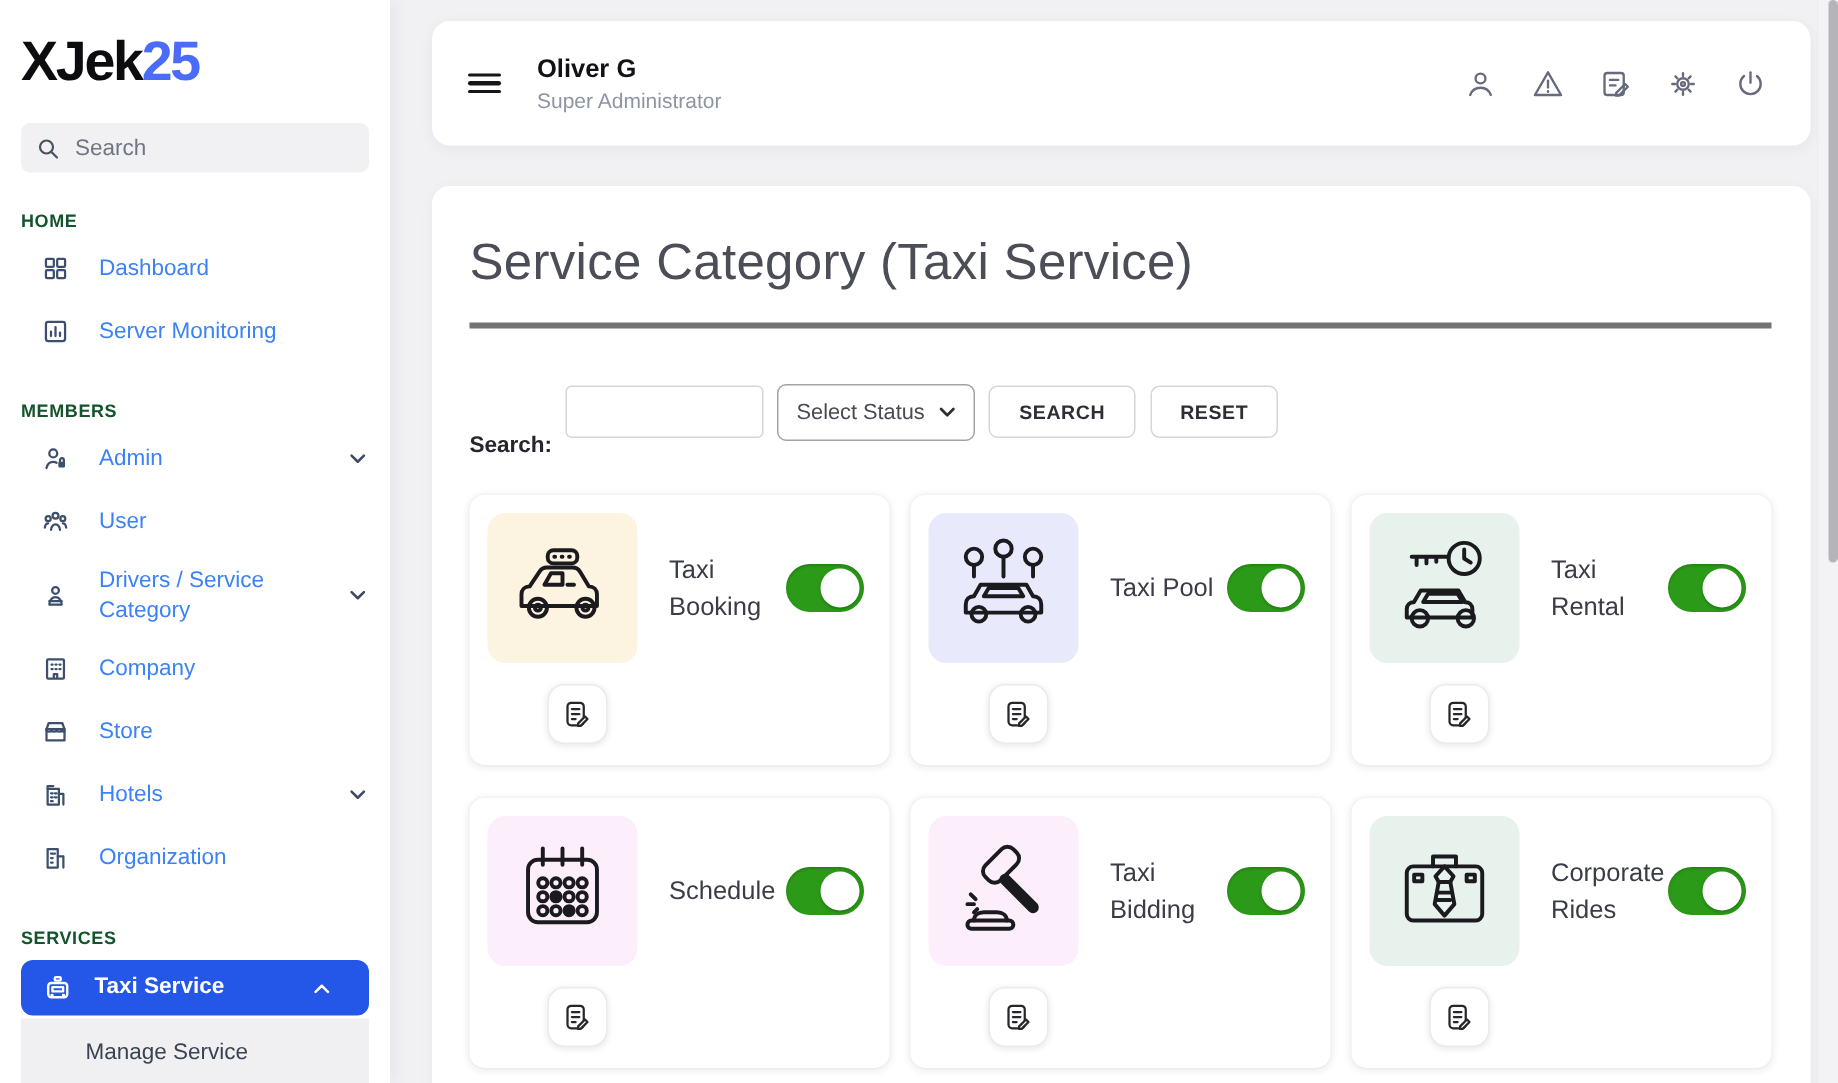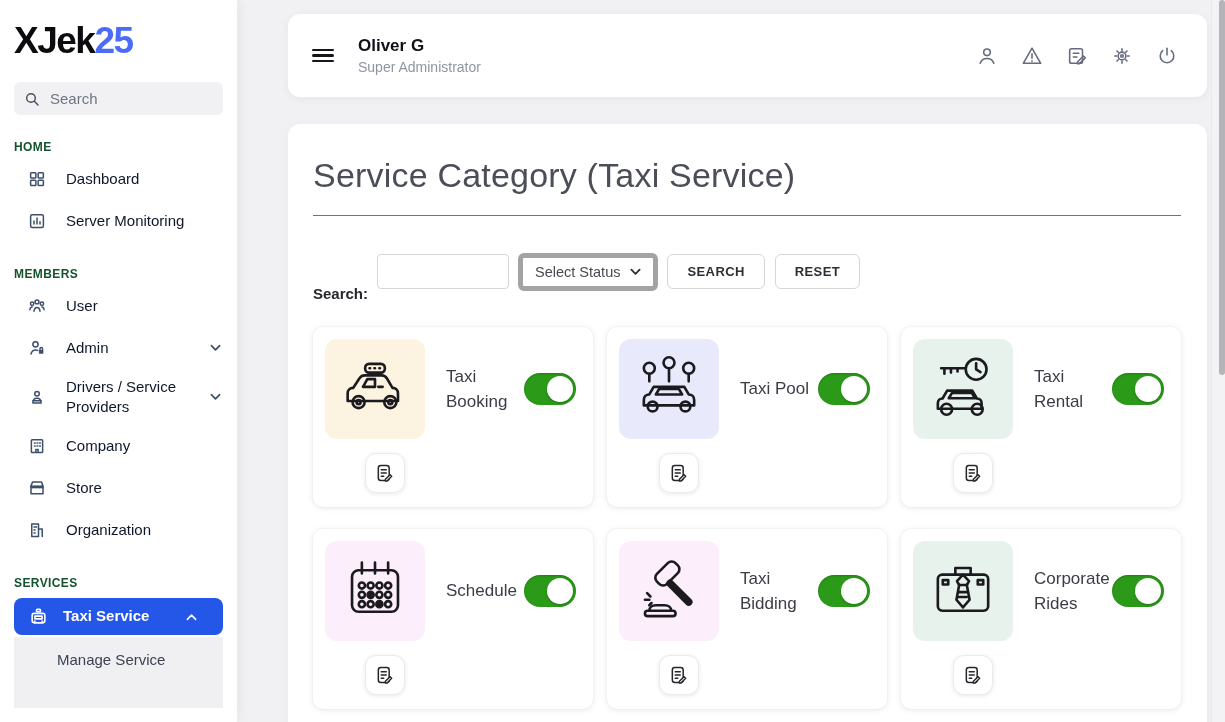--- a/index.html
+++ b/index.html
@@ -1,32 +1,32 @@
 <!DOCTYPE html>
 <html style="--accent: #2456e7; --logo-accent: #4a6cf8; --toggle-on: #2b9a18;"><head>
 <meta charset="utf-8">
 <style>
   * { box-sizing: border-box; }
   html,body { margin:0; padding:0; width:1225px; height:722px; overflow:hidden;
               font-family:"Liberation Sans", sans-serif; background:#f1f1f4; }
 
   
-  .sidebar { position:fixed; left:0; top:0; bottom:0; width:237px; background:#fff;
+  .sidebar { position:fixed; left:0; top:0; bottom:0; width:260px; background:#fff;
              box-shadow:2px 0 12px rgba(30,30,60,.06); z-index:5; }
   .logo { padding:20px 14px 0 14px; font-size:37px; font-weight:800; letter-spacing:-1.5px; color:#0c0c10; }
   .logo .accent { color:var(--logo-accent); }
   .search-box { margin:20px 14px 0; height:33px; background:#f1f1f4; border-radius:6px;
                 display:flex; align-items:center; padding:0 10px; gap:8px; }
   .search-box svg { flex:0 0 auto; }
   .search-box input { border:none; outline:none; background:transparent; font-size:15px;
                       color:#3c4454; width:100%; font-family:inherit; }
   .search-box input::placeholder { color:#6f7583; }
   .nav-section-label { margin:25px 14px 4px; font-size:12px; font-weight:700; color:#14532d; letter-spacing:.4px; }
   .nav-item { height:42px; display:flex; align-items:center; padding:0 16px 0 28px; gap:20px;
-              color:#0f172a; font-size:15px; cursor:pointer; }
+              color:#3b82f6; font-size:15px; cursor:pointer; }
   .nav-item.tall { height:56px; }
   .nav-item .nav-label { line-height:1.35; }
   .nav-item svg.mi { flex:0 0 auto; stroke:#3d4f6b; }
   .chev { margin-left:auto; flex:0 0 auto; }
   .nav-item.active { margin:8px 14px 0; background:var(--accent); color:#fff; border-radius:8px;
                      height:37px; padding:0 26px 0 15px; gap:15px; font-weight:600; }
   .nav-item.active svg.mi { stroke:#fff; }
   .submenu { background:#f0f0f2; margin:2px 14px 0; padding:14px 10px 40px 43px;
              color:#3b4252; font-size:15px; }
 
@@ -40,26 +40,26 @@
   .user-name { font-size:17px; font-weight:700; color:#111218; }
   .user-role { font-size:14px; color:#8f94a3; margin-top:3px; }
   .topbar-icons { margin-left:auto; display:flex; align-items:center; gap:17px; }
   .tb-icon { width:28px; height:28px; display:flex; align-items:center; justify-content:center; cursor:pointer; }
   .tb-icon svg { stroke:#656b7c; }
 
   .content-card { margin-top:27px; background:#fff; border-radius:12px;
                   padding:24px 26px 60px 25px; height:900px;
                   box-shadow:0 2px 10px rgba(40,40,80,.04); }
   .page-title { font-size:34px; font-weight:500; color:#4b4e57; letter-spacing:.2px;
-                padding-bottom:20px; border-bottom:1px solid #737373; margin:8px 0 0; }
+                padding-bottom:20px; border-bottom:4px solid #737373; margin:8px 0 0; }
   .filter-row { margin-top:25px; display:flex; align-items:center; gap:9px; }
   .filter-label { font-size:15px; font-weight:700; color:#26262c;margin-top:44px; }
   .filter-input { width:132px; height:35px; border:1px solid #d5d5db; border-radius:4px;
                   font-size:15px; padding:0 8px; outline:none; color:#333; font-family:inherit; }
-  .status-select { height:38px; border:5px solid #a3a3a3; border-radius:6px; background:#fff;
+  .status-select { height:38px; border:1px solid #a3a3a3; border-radius:6px; background:#fff;
                    display:flex; align-items:center; gap:10px; padding:0 12px; cursor:pointer;
                    font-size:14.5px; color:#4a4b52; }
   .btn { height:35px; border:1px solid #d5d5db; border-radius:6px; background:#fff;
          font-size:13px; font-weight:600; letter-spacing:.4px; color:#2e2f36; padding:0 19px;
          cursor:pointer; font-family:inherit; }
   .btn.reset { margin-left:1px; }
 
   .cards { margin-top:25px; display:grid; grid-template-columns:repeat(3,280px); gap:22px 14px; }
   .card { width:280px; height:180px; background:#fff; border-radius:10px; padding:12px;
           box-shadow:0 1px 6px rgba(30,30,60,.10), 0 0 0 1px rgba(30,30,60,.02); }
@@ -115,64 +115,75 @@
         <rect x="3.5" y="3.5" width="17" height="17" rx="2"></rect>
         <path d="M8 16v-4M12 16V8M16 16v-3"></path>
       </svg>
     <span class="nav-label">Server Monitoring</span>
   </div>
 
   <div class="nav-section-label">MEMBERS</div>
 
   <div class="nav-item">
     <svg class="mi" width="18" height="18" viewBox="0 0 24 24" stroke-width="2">
+        <circle cx="10" cy="7" r="3.5"></circle>
+        <path d="M4 20c.8-3.8 3.6-5.5 6-5.5 1 0 2 .2 3 .8"></path>
+        <rect x="14.5" y="14.5" width="6" height="5" rx="1" fill="#3d4f6b" stroke="none"></rect>
+        <path d="M16 14.5v-1.5a1.7 1.7 0 0 1 3.4 0v1.5"></path>
+      </svg>
+    <span class="nav-label">Admin</span>
+    <svg class="chev" width="11" height="8" viewBox="0 0 12 8" stroke="#3c4960" stroke-width="1.8">
+        <path d="M1.5 1.5 6 6l4.5-4.5"></path>
+      </svg>
+  </div>
+  <div class="nav-item">
+    <svg class="mi" width="18" height="18" viewBox="0 0 24 24" stroke-width="2">
         <circle cx="12" cy="6.5" r="2.6"></circle>
         <circle cx="5.5" cy="9" r="2.2"></circle>
         <circle cx="18.5" cy="9" r="2.2"></circle>
         <path d="M8 19c.4-3.4 2-5 4-5s3.6 1.6 4 5M2.5 17c.3-2.4 1.5-3.8 3-3.8M21.5 17c-.3-2.4-1.5-3.8-3-3.8"></path>
       </svg>
     <span class="nav-label">User</span>
   </div>
-  <div class="nav-item">
-    <svg class="mi" width="18" height="18" viewBox="0 0 24 24" stroke-width="2">
-        <circle cx="10" cy="7" r="3.5"></circle>
-        <path d="M4 20c.8-3.8 3.6-5.5 6-5.5 1 0 2 .2 3 .8"></path>
-        <rect x="14.5" y="14.5" width="6" height="5" rx="1" fill="#3d4f6b" stroke="none"></rect>
-        <path d="M16 14.5v-1.5a1.7 1.7 0 0 1 3.4 0v1.5"></path>
-      </svg>
-    <span class="nav-label">Admin</span>
-    <svg class="chev" width="11" height="8" viewBox="0 0 12 8" stroke="#3c4960" stroke-width="1.8">
-        <path d="M1.5 1.5 6 6l4.5-4.5"></path>
-      </svg>
-  </div>
   <div class="nav-item tall">
     <svg class="mi" width="18" height="18" viewBox="0 0 24 24" stroke-width="2">
         <circle cx="12" cy="7.5" r="3"></circle>
         <path d="M6.5 20c0-4 2.5-6.5 5.5-6.5s5.5 2.5 5.5 6.5z"></path>
         <path d="M6.5 17h11"></path>
       </svg>
-    <span class="nav-label" style="width:150px">Drivers / Service Providers</span>
+    <span class="nav-label" style="width:150px">Drivers / Service Category</span>
     <svg class="chev" width="11" height="8" viewBox="0 0 12 8" stroke="#3c4960" stroke-width="1.8">
         <path d="M1.5 1.5 6 6l4.5-4.5"></path>
       </svg>
   </div>
   <div class="nav-item">
     <svg class="mi" width="18" height="18" viewBox="0 0 24 24" stroke-width="2">
         <rect x="4.5" y="3.5" width="15" height="17" rx="1"></rect>
         <path d="M8.5 8h1M12 8h1M15.5 8h1M8.5 12h1M12 12h1M15.5 12h1M10.5 20v-3.5h3V20"></path>
       </svg>
     <span class="nav-label">Company</span>
   </div>
   <div class="nav-item">
     <svg class="mi" width="18" height="18" viewBox="0 0 24 24" stroke-width="2">
         <path d="M4 9.5 6 4h12l2 5.5"></path>
         <path d="M4 9.5h16v10H4z"></path>
         <path d="M4 9.5c0 1.2 1 2.2 2.3 2.2S8.5 10.7 8.5 9.5c0 1.2 1 2.2 2.3 2.2s2.2-1 2.2-2.2c0 1.2 1 2.2 2.3 2.2s2.2-1 2.2-2.2c0 1.2 1 2.2 2.5 2.2"></path>
       </svg>
     <span class="nav-label">Store</span>
+  </div>
+  <div class="nav-item">
+    <svg class="mi" width="18" height="18" viewBox="0 0 24 24" stroke-width="2">
+        <rect x="5" y="6.5" width="10" height="14"></rect>
+        <path d="M15 11h4v9.5M8 10.5h1.5M11.5 10.5H13M8 14h1.5M11.5 14H13M8 17.5h1.5"></path>
+        <path d="M5 6.5V4h5"></path>
+      </svg>
+    <span class="nav-label">Hotels</span>
+    <svg class="chev" width="11" height="8" viewBox="0 0 12 8" stroke="#3c4960" stroke-width="1.8">
+        <path d="M1.5 1.5 6 6l4.5-4.5"></path>
+      </svg>
   </div>
   <div class="nav-item">
     <svg class="mi" width="18" height="18" viewBox="0 0 24 24" stroke-width="2">
         <rect x="5" y="4" width="9" height="16.5"></rect>
         <path d="M14 10.5h5v10M8 8h1.5M11 8h.5M8 12h1.5M8 16h1.5"></path>
       </svg>
     <span class="nav-label">Organization</span>
   </div>
 
   <div class="nav-section-label">SERVICES</div>

